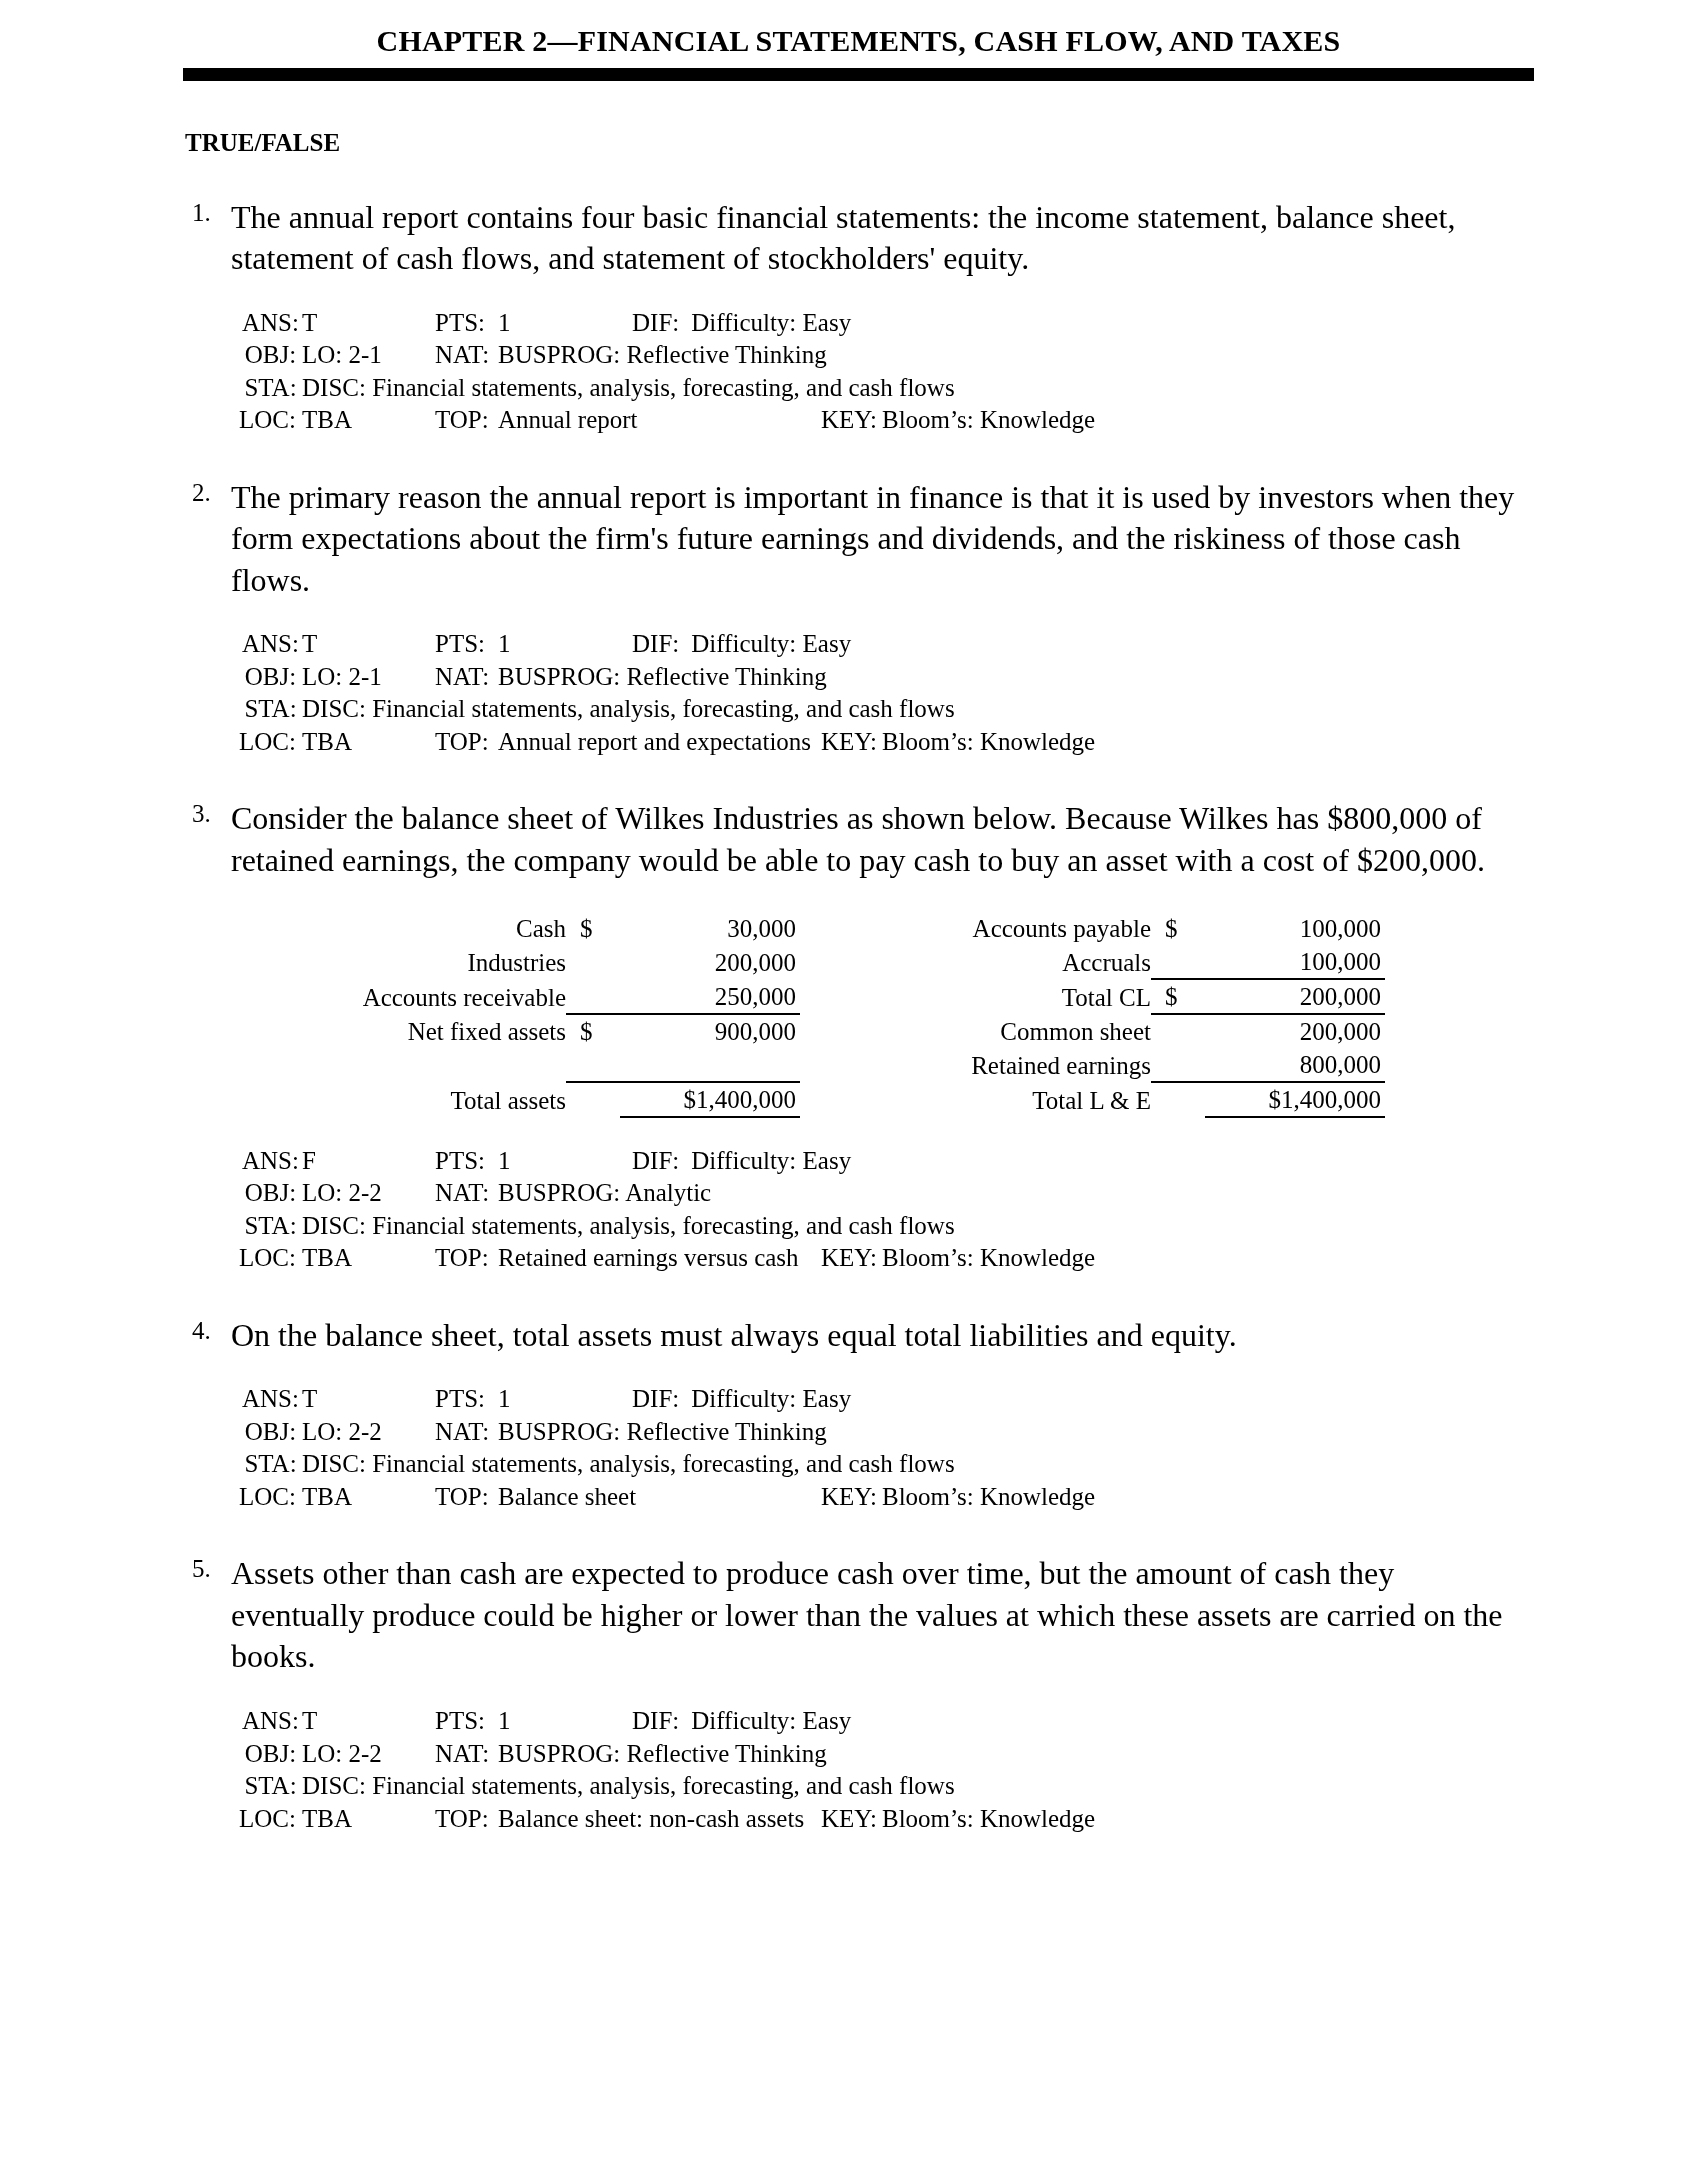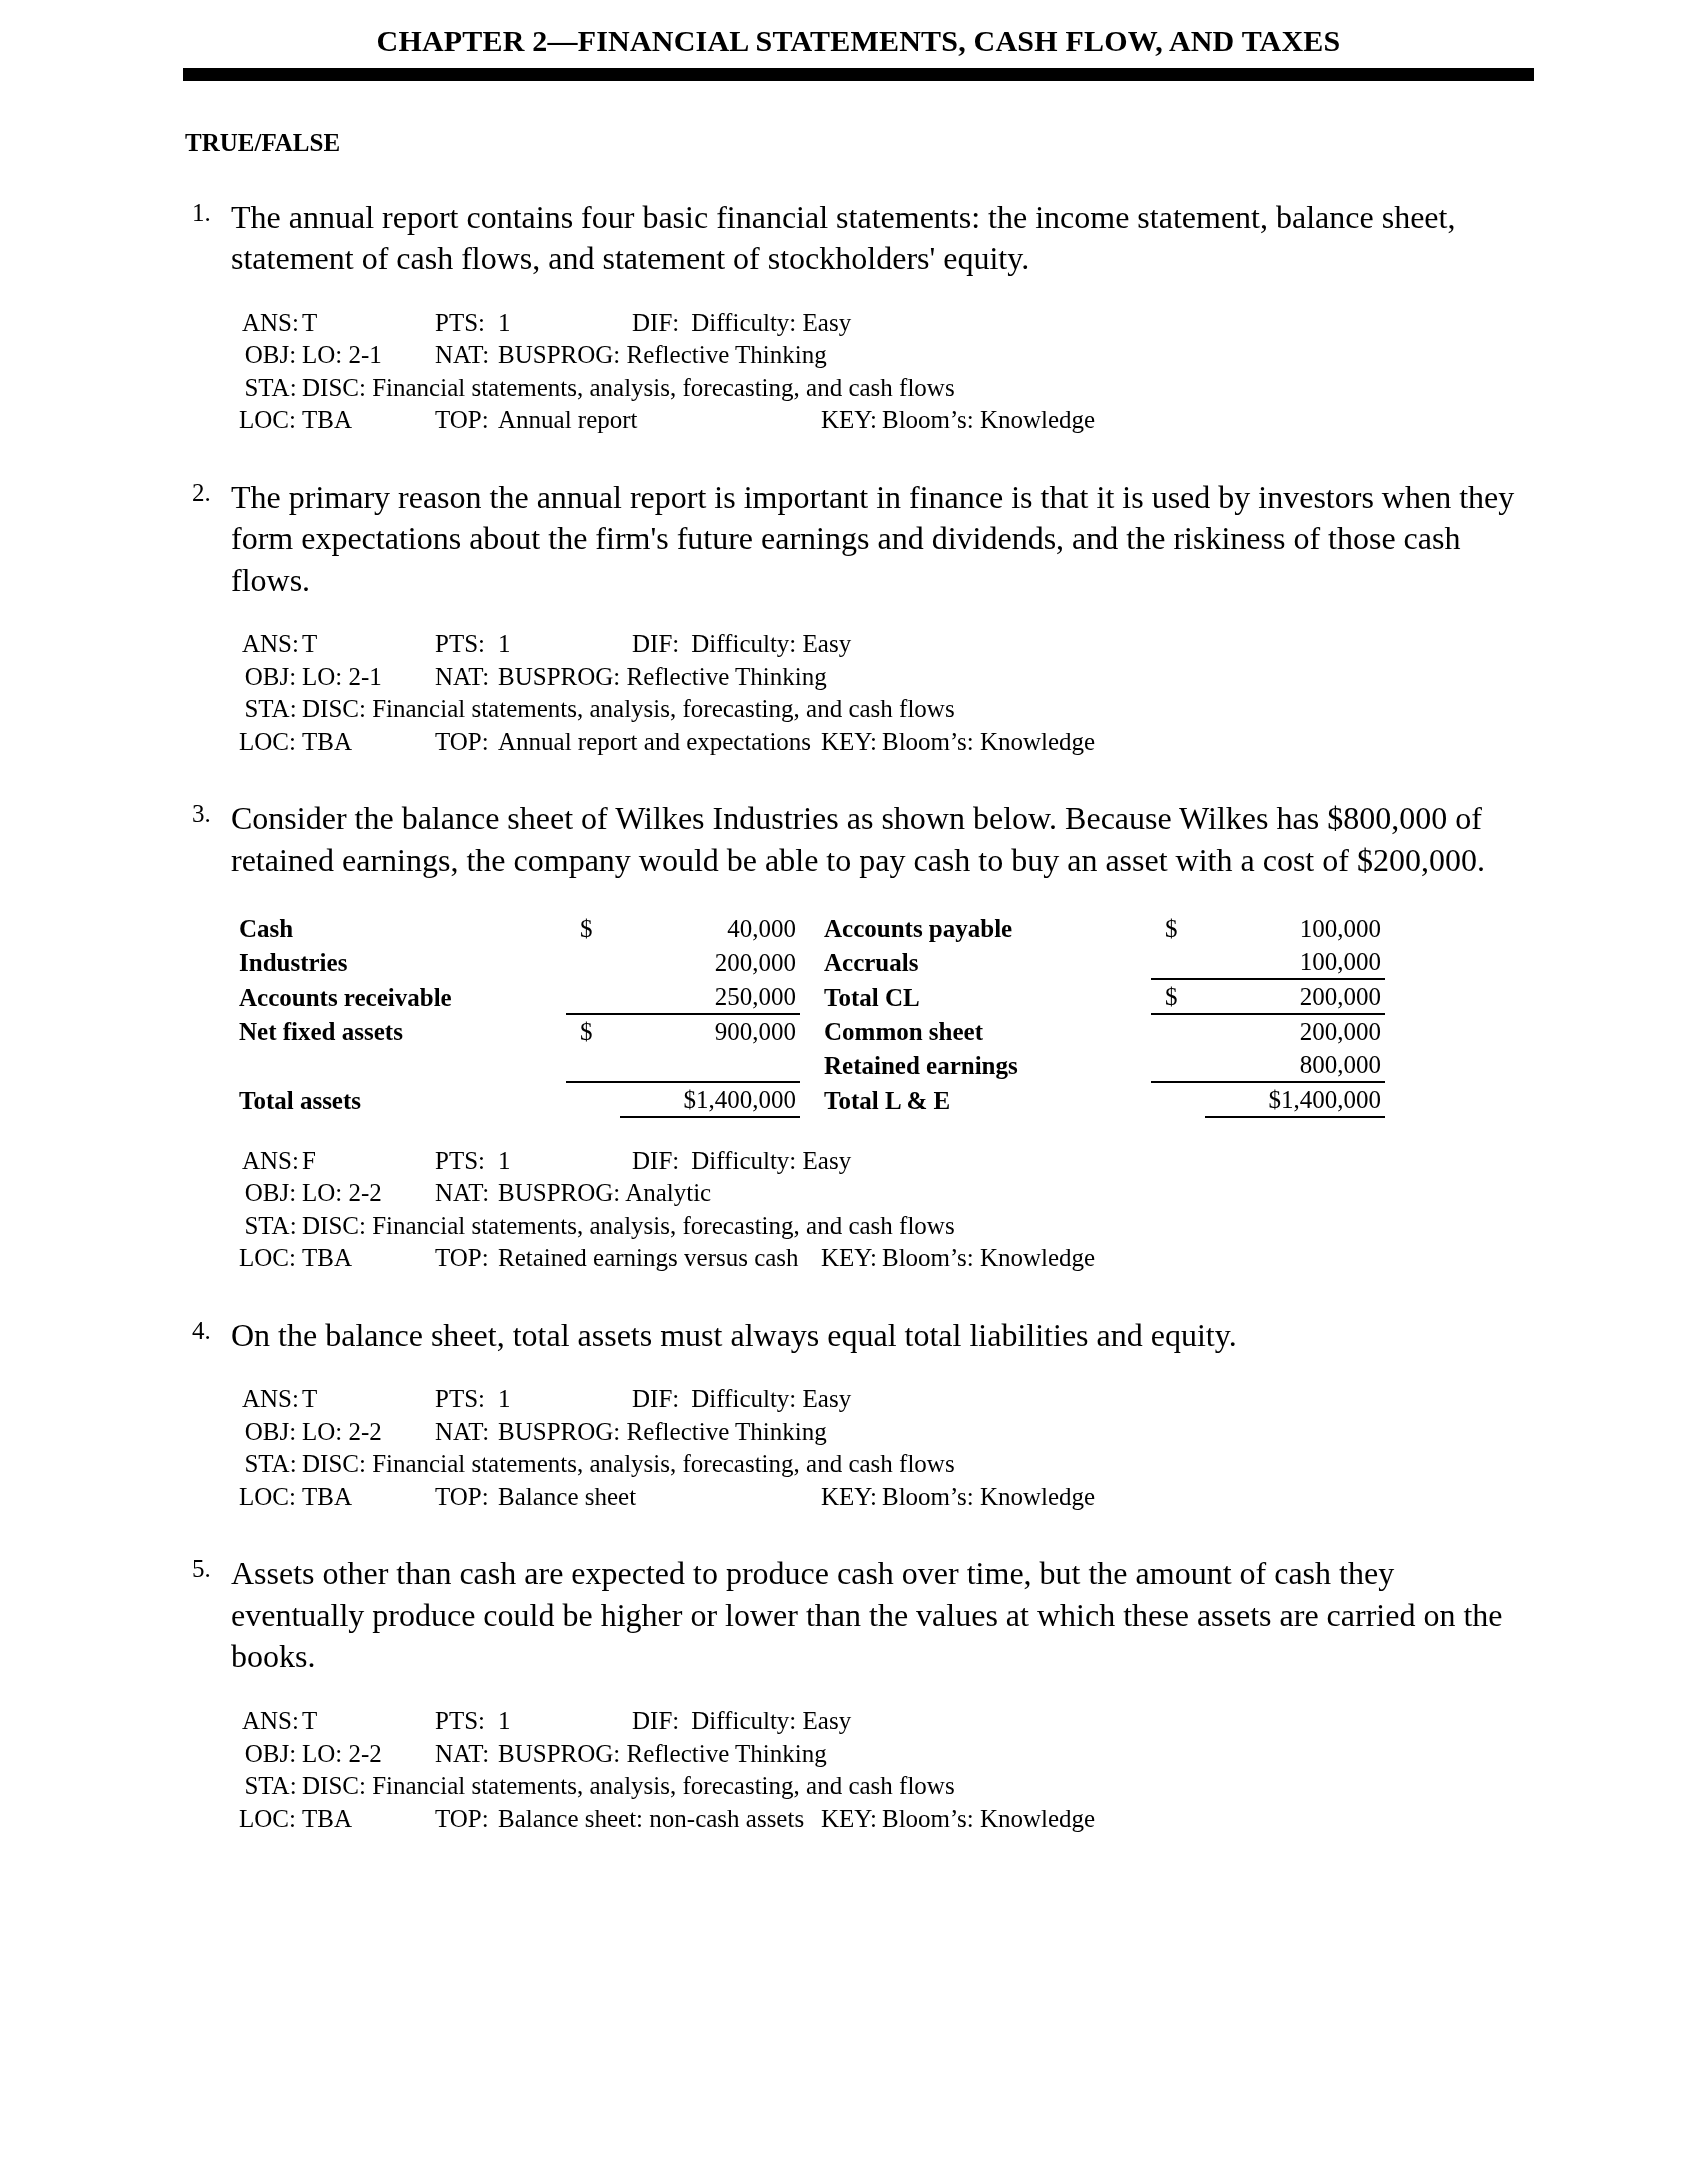--- a/index.html
+++ b/index.html
@@ -46,21 +46,21 @@
   .loc-top-lab{width:63px;flex:0 0 63px;}
   .loc-top-val{flex:0 0 auto;min-width:323px;}
   .loc-key-lab{width:61px;flex:0 0 61px;}
   .loc-key-val{flex:0 0 auto;}
 
   
   .bs{margin-top:30px;margin-left:56px;font-size:25px;line-height:1.30;
       border-collapse:collapse;}
   .bs td{padding:0;vertical-align:bottom;white-space:nowrap;
          height:33px;line-height:33px;}
-  .bs .lab{width:327px;text-align:left;font-weight:bold;}
+  .bs .lab{width:327px;text-align:right;}
   .bs .cur{width:40px;text-align:left;padding-left:14px;}
   .bs .num{width:176px;text-align:right;padding-right:4px;}
   .bs .gap{width:24px;}
   .ul-bot{border-bottom:2px solid #000;}
 </style>
 </head>
 <body>
 
 <div class="page">
 
@@ -145,21 +145,21 @@
     <div class="q-row">
       <div class="q-num">3.</div>
       <div class="q-text">Consider the balance sheet of Wilkes Industries as shown below. Because Wilkes has $800,000 of retained earnings, the company would be able to pay cash to buy an asset with a cost of $200,000.</div>
     </div>
 
     <table class="bs">
       <tbody>
           <tr>
         <td class="lab">Cash</td>
         <td class="cur">$</td>
-        <td class="num">40,000</td>
+        <td class="num">30,000</td>
         <td class="gap"></td>
         <td class="lab">Accounts payable</td>
         <td class="cur">$</td>
         <td class="num">100,000</td>
       </tr>
       <tr>
         <td class="lab">Industries</td>
         <td class="cur"></td>
         <td class="num">200,000</td>
         <td class="gap"></td>

